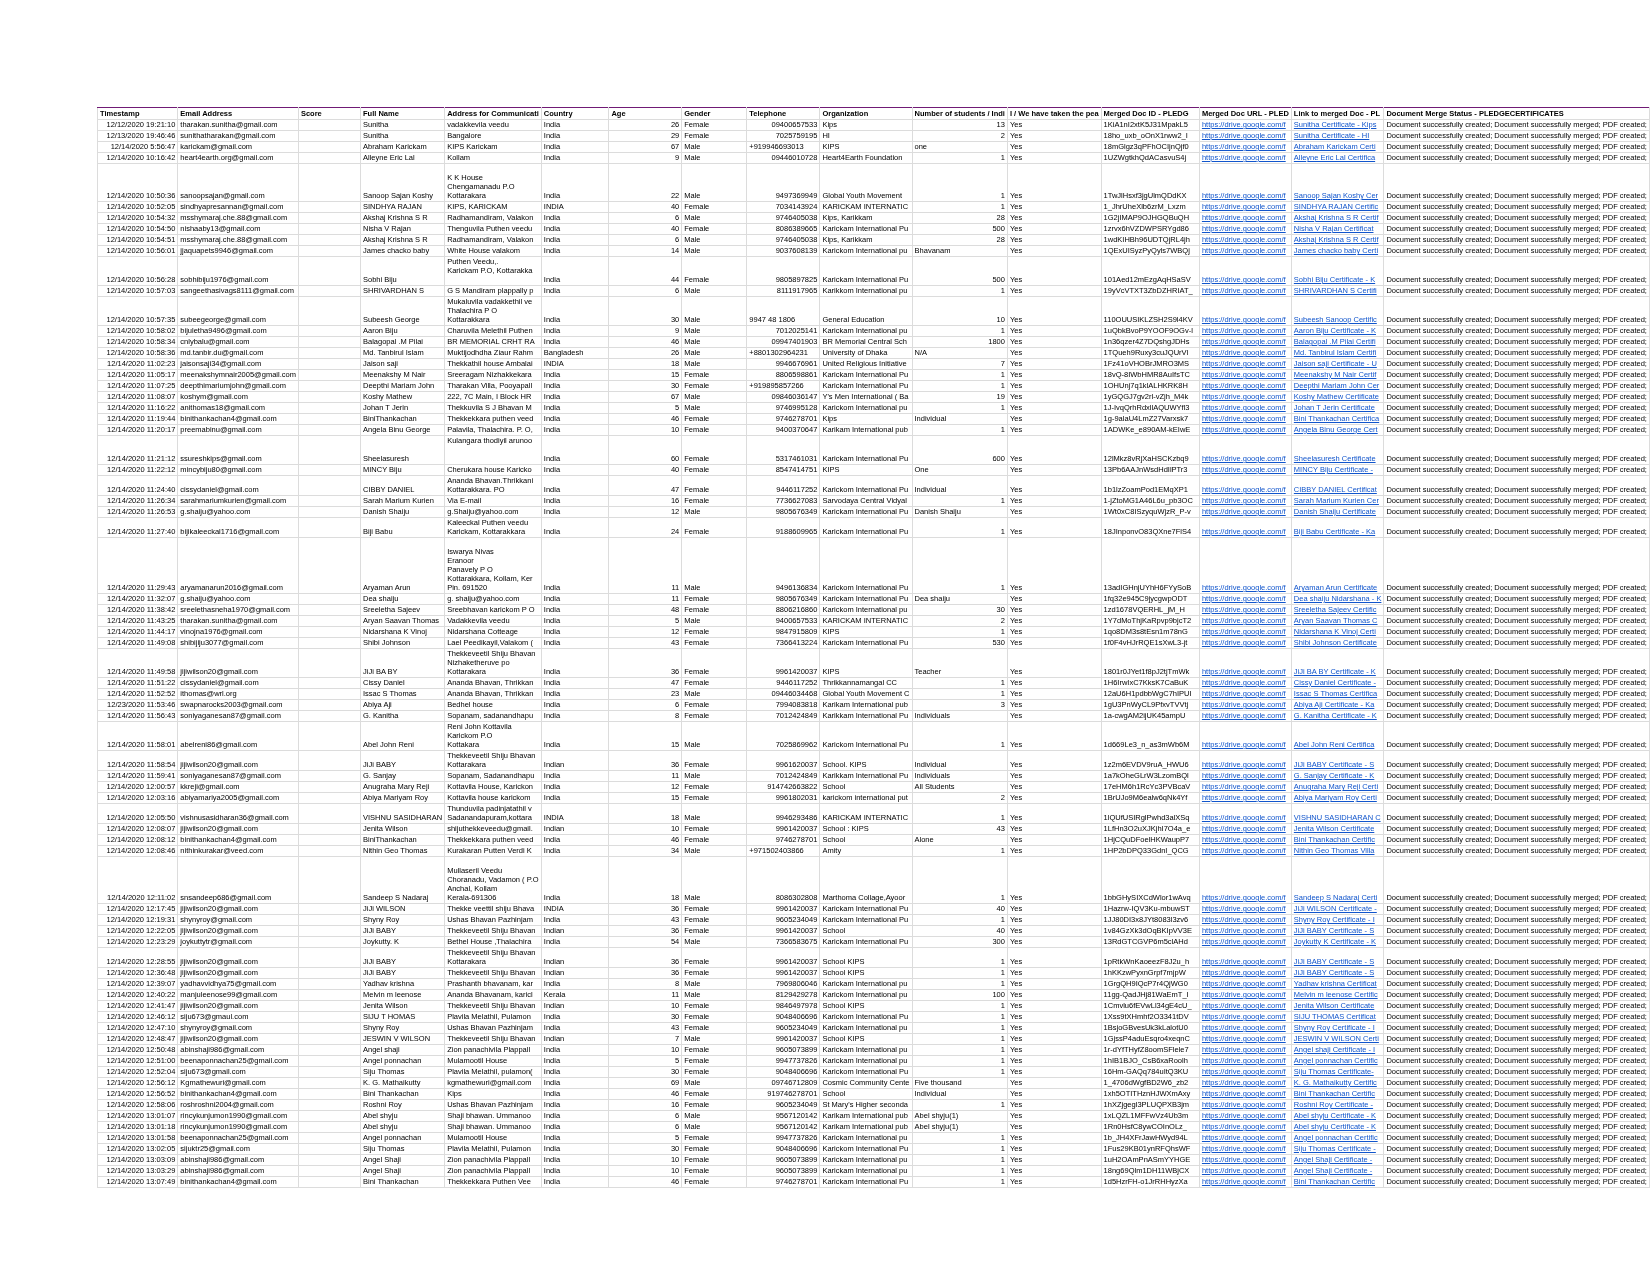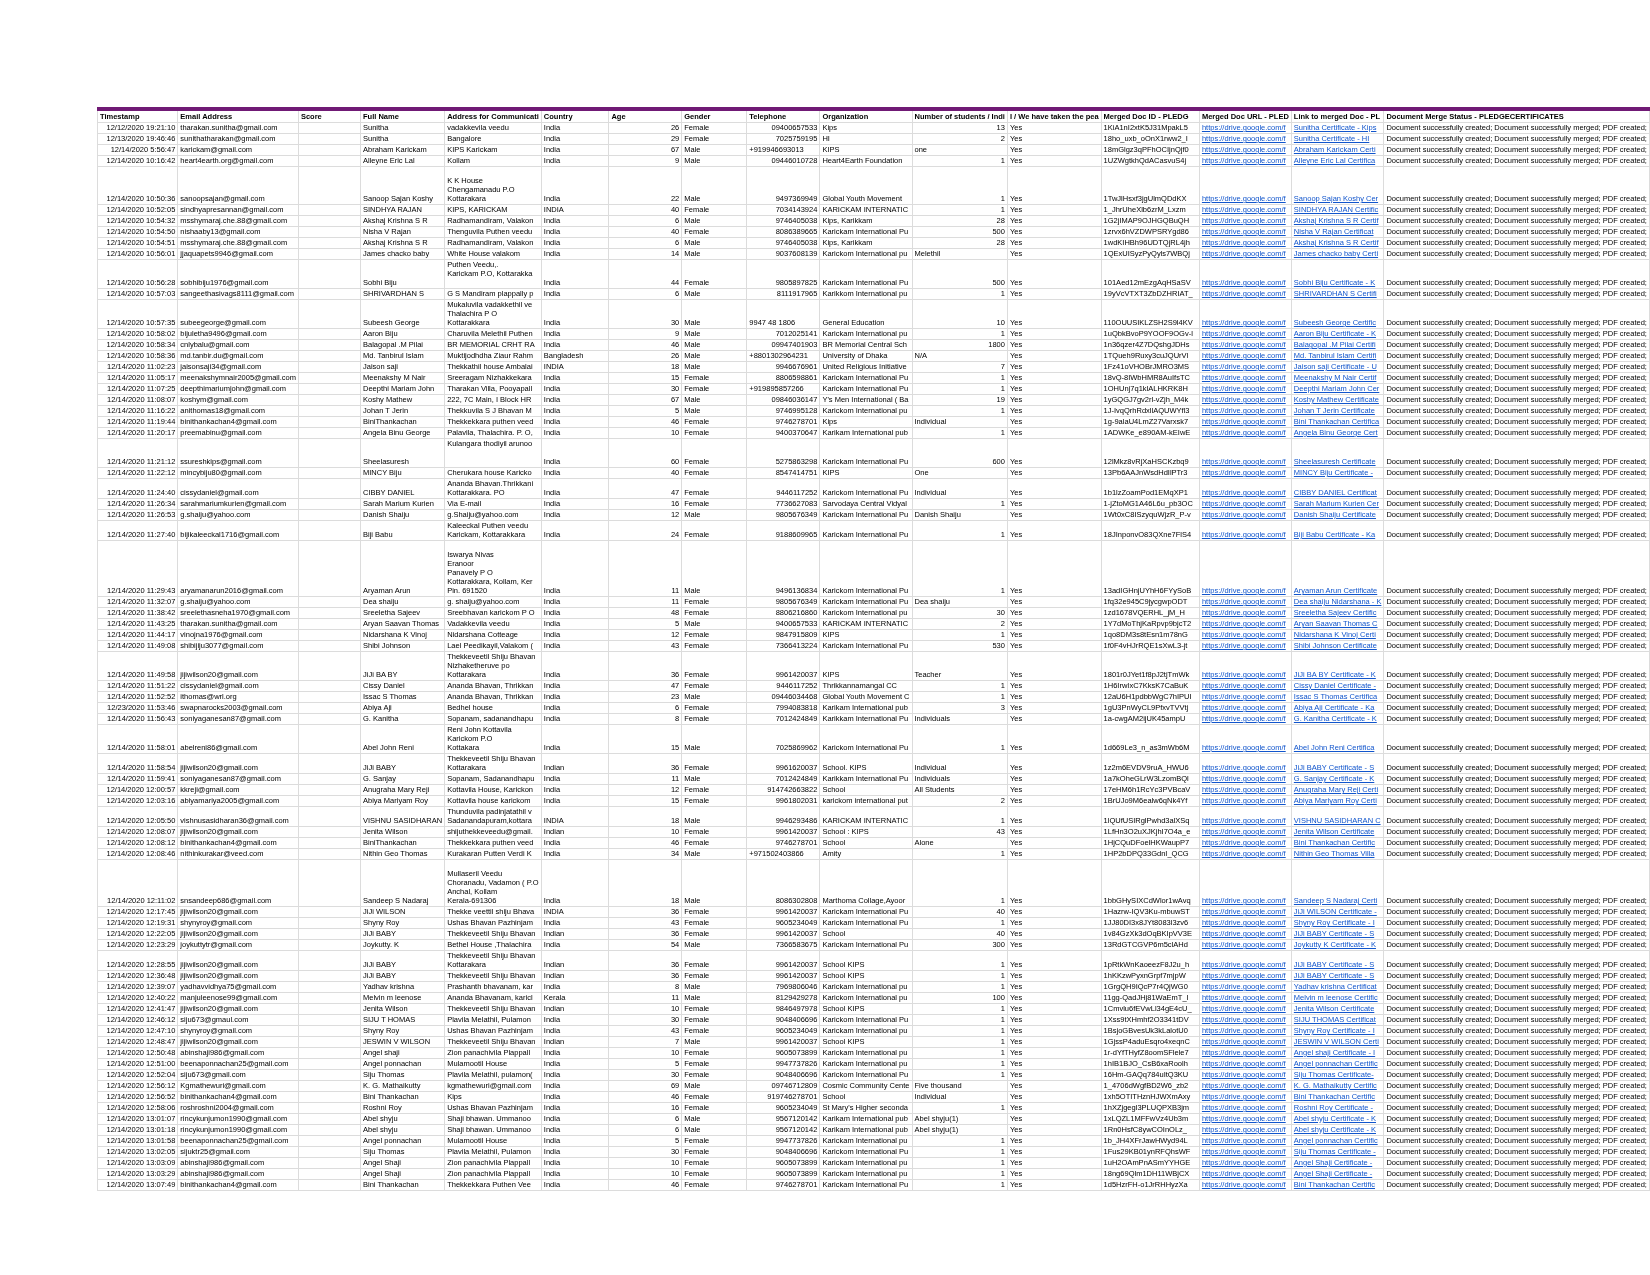--- a/index.html
+++ b/index.html
@@ -1,18 +1,18 @@
 <!DOCTYPE html>
 <html><head>
 <meta charset="utf-8">
 <style>
   html,body{margin:0;padding:0;background:#ffffff;width:1650px;height:1275px;overflow:hidden;
     font-family:"Liberation Sans","DejaVu Sans",sans-serif;}
   #sheet{position:absolute;left:97px;top:107px;}
-  table{border-collapse:collapse;table-layout:fixed;border-top:4px solid #701a75;border-left:1px solid #dcdcdc;}
+  table{border-collapse:collapse;table-layout:fixed;border-top:1px solid #701a75;border-left:1px solid #dcdcdc;}
   td,th{border-right:1px solid #dcdcdc;border-bottom:1px solid #dcdcdc;
     font-size:7.5px;line-height:9px;color:#000;padding:0 2px 1px 2px;vertical-align:bottom;
     white-space:nowrap;overflow:hidden;text-align:left;font-weight:normal;}
   th{font-weight:bold;height:10px;}
   th.it{}
   th.ovf{overflow:visible;margin-top:10px;}
   td.right{text-align:right;}
   td.email{overflow:visible;}
   td.addr{white-space:pre;}
   td.status{overflow:visible;}
@@ -231,21 +231,21 @@
           <td class="right">12/14/2020 10:56:01</td>
           <td class="email">jjaquapets9946@gmail.com</td>
           <td></td>
           <td>James chacko baby</td>
           <td class="addr">White House valakom</td>
           <td>India</td>
           <td class="right">14</td>
           <td>Male</td>
           <td class="right">9037608139</td>
           <td>Karickom International pu</td>
-          <td class="">Melethil</td>
+          <td class="">Bhavanam</td>
           <td>Yes</td>
           <td>1QExUISyzPyQyls7WBQj</td>
           <td><span class="lnk">https://drive.google.com/f</span></td>
           <td><span class="lnk">James chacko baby Certi</span></td>
           <td class="status">Document successfully created;  Document successfully merged;  PDF created;</td>
         </tr>
         <tr>
           <td class="right">12/14/2020 10:56:28</td>
           <td class="email">sobhibiju1976@gmail.com</td>
           <td></td>
@@ -293,21 +293,21 @@
 Kottarakkara</td>
           <td>India</td>
           <td class="right">30</td>
           <td>Male</td>
           <td class="">9947 48 1806</td>
           <td>General Education</td>
           <td class="right">10</td>
           <td>Yes</td>
           <td>110OUUSIKLZSH2S9l4KV</td>
           <td><span class="lnk">https://drive.google.com/f</span></td>
-          <td><span class="lnk">Subeesh George Certific</span></td>
+          <td><span class="lnk">Subeesh Sanoop Certific</span></td>
           <td class="status">Document successfully created;  Document successfully merged;  PDF created;</td>
         </tr>
         <tr>
           <td class="right">12/14/2020 10:58:02</td>
           <td class="email">bijuletha9496@gmail.com</td>
           <td></td>
           <td>Aaron Biju</td>
           <td class="addr">Charuvila Melethil Puthen</td>
           <td>India</td>
           <td class="right">9</td>
@@ -487,21 +487,21 @@
           <td class="right">12/14/2020 11:21:12</td>
           <td class="email">ssureshkips@gmail.com</td>
           <td></td>
           <td>Sheelasuresh</td>
           <td class="addr">Kulangara thodiyil arunoo
 &nbsp;
 &nbsp;</td>
           <td>India</td>
           <td class="right">60</td>
           <td>Female</td>
-          <td class="right">5275863298</td>
+          <td class="right">5317461031</td>
           <td>Karickam International Pu</td>
           <td class="right">600</td>
           <td>Yes</td>
           <td>12lMkz8vRjXaHSCKzbq9</td>
           <td><span class="lnk">https://drive.google.com/f</span></td>
           <td><span class="lnk">Sheelasuresh Certificate</span></td>
           <td class="status">Document successfully created;  Document successfully merged;  PDF created;</td>
         </tr>
         <tr>
           <td class="right">12/14/2020 11:22:12</td>

